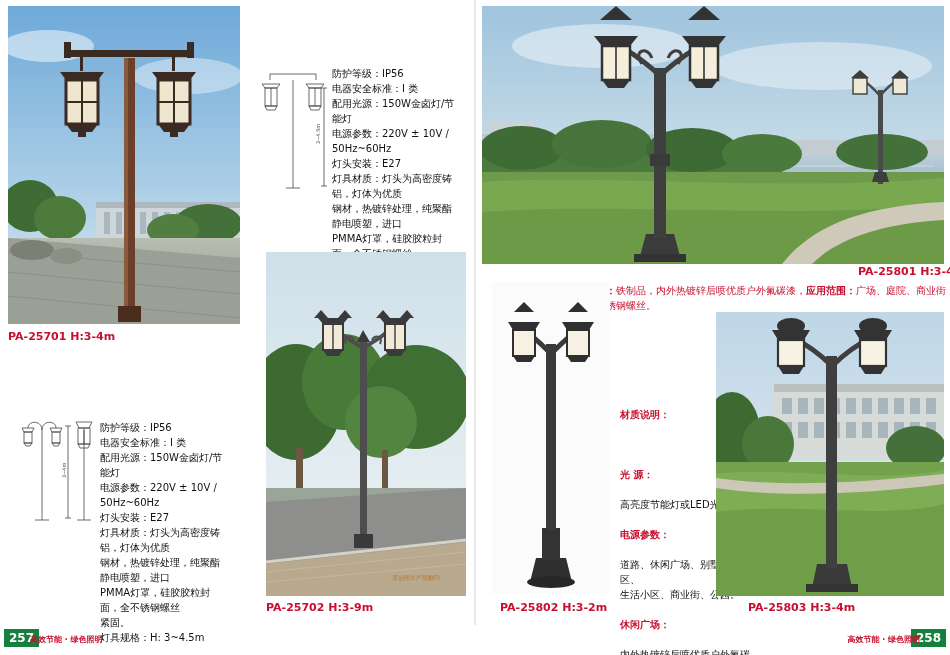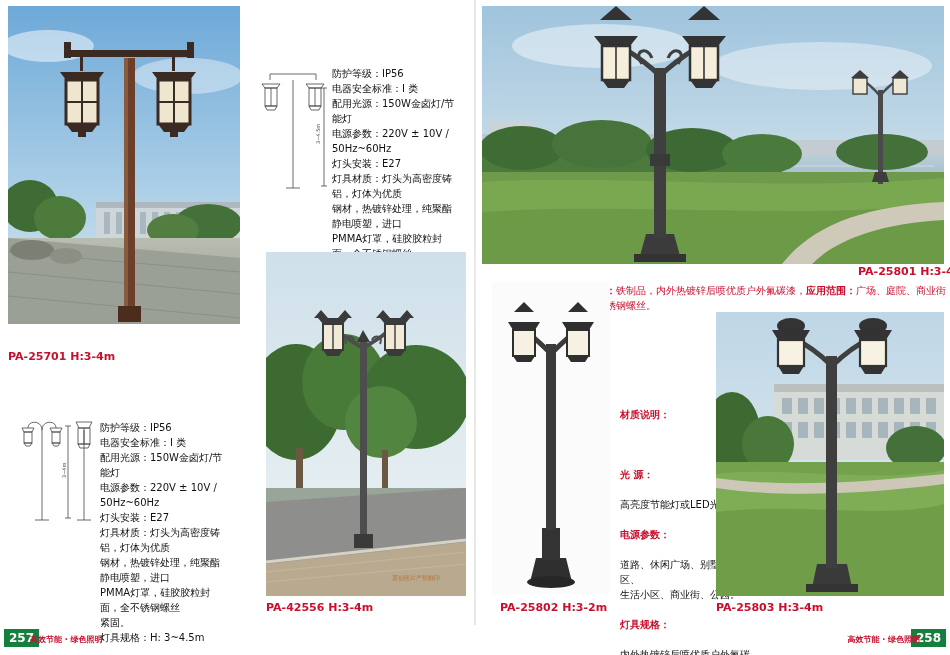--- a/index.html
+++ b/index.html
@@ -115,21 +115,21 @@
           <rect x="150" y="74" width="32" height="44" fill="#efe6cf"></rect>
           <rect x="150" y="74" width="32" height="44" fill="none" stroke="#3a2a22" stroke-width="3"></rect>
           <line x1="166" y1="74" x2="166" y2="118" stroke="#3a2a22" stroke-width="2"></line>
           <line x1="150" y1="96" x2="182" y2="96" stroke="#3a2a22" stroke-width="2"></line>
           <path d="M150 118 L182 118 L176 126 L156 126 Z" fill="#3a2a22"></path>
           <rect x="162" y="126" width="8" height="5" fill="#3a2a22"></rect>
         </g>
       </g>
     </svg>
   </div>
-  <div class="cap" style="left:8px;top:330px;margin-top:20px;">PA-25701  H:3-4m</div>
+  <div class="cap" style="left:8px;top:330px;">PA-25701  H:3-4m</div>
 
   <div class="draw" style="left:258px;top:52px;width:70px;height:140px;">
     <svg width="70" height="140" viewBox="0 0 70 140">
       <g stroke="#444" stroke-width="0.8" fill="none">
         <line x1="35" y1="28" x2="35" y2="136"></line>
         <line x1="28" y1="136" x2="42" y2="136"></line>
         <line x1="12" y1="22" x2="58" y2="22"></line>
         <line x1="12" y1="22" x2="12" y2="28"></line>
         <line x1="58" y1="22" x2="58" y2="28"></line>
 
@@ -258,21 +258,21 @@
           <path d="M119 98 L139 98 L135 104 L123 104 Z" fill="#3a3a3a"></path>
           <path d="M110 66 L117 58 L124 66" fill="#3a3a3a"></path>
           <path d="M134 66 L141 58 L148 66" fill="#3a3a3a"></path>
         </g>
 
         <path d="M91 90 L97 78 L104 90 Z" fill="#3a3a3a"></path>
       </g>
     </svg>
   </div>
   <div class="tinytxt" style="left:392px;top:574px;">原创照片严禁翻印</div>
-  <div class="cap" style="left:266px;top:601px;">PA-42556  H:3-4m</div>
+  <div class="cap" style="left:266px;top:601px;">PA-25702  H:3-9m</div>
 
   <div class="photo" style="left:482px;top:6px;width:462px;height:258px;">
     <svg width="462" height="258" viewBox="0 0 462 258">
       <defs>
         <linearGradient id="sky3" x1="0" y1="0" x2="0" y2="1">
           <stop offset="0%" stop-color="#9fc4dd"></stop>
           <stop offset="70%" stop-color="#cfe0ea"></stop>
           <stop offset="100%" stop-color="#e7eef1"></stop>
         </linearGradient>
         <linearGradient id="water3" x1="0" y1="0" x2="0" y2="1">
@@ -395,21 +395,21 @@
   <div class="cap" style="left:500px;top:601px;">PA-25802  H:3-2m</div>
 
   <div class="spec" style="left:620px;top:392px;width:140px;">
     <span class="hd">材质说明：</span><br>
     <br>
     <span class="hd">光  源：</span><br>
     <span style="white-space:pre-line">高亮度节能灯或LED光源。</span><br>
     <span class="hd">电源参数：</span><br>
     <span style="white-space:pre-line">道路、休闲广场、别墅、风景区、
 生活小区、商业街、公园。</span><br>
-    <span class="hd">灯具规格：</span><br>
+    <span class="hd">休闲广场：</span><br>
     <span style="white-space:pre-line">内外热镀锌后喷优质户外氟碳漆。
 安装时必须保证灯体安全接地。</span>
   </div>
 
   <div class="photo" style="left:716px;top:312px;width:228px;height:284px;">
     <svg width="228" height="284" viewBox="0 0 228 284">
       <defs>
         <linearGradient id="sky5" x1="0" y1="0" x2="0" y2="1">
           <stop offset="0%" stop-color="#bed6e6"></stop>
           <stop offset="100%" stop-color="#e6eef2"></stop>
@@ -470,21 +470,21 @@
         <g>
           <path d="M138 18 L176 18 L170 28 L144 28 Z" fill="#333"></path>
           <ellipse cx="157" cy="14" rx="14" ry="8" fill="#333"></ellipse>
           <rect x="144" y="28" width="26" height="26" fill="#f7f2e2"></rect>
           <rect x="144" y="28" width="26" height="26" fill="none" stroke="#333" stroke-width="2.2"></rect>
           <path d="M144 54 L170 54 L165 62 L149 62 Z" fill="#333"></path>
         </g>
       </g>
     </svg>
   </div>
-  <div class="cap" style="left:716px;top:601px;">PA-25803  H:3-4m</div>
+  <div class="cap" style="left:748px;top:601px;">PA-25803  H:3-4m</div>
 
   <div class="footer">
     <div class="pgnum" style="left:4px;">257</div>
     <div class="pgtxt" style="left:30px;">高效节能 · 绿色照明</div>
     <div class="pgnum" style="right:4px;margin-top:44px;">258</div>
     <div class="pgtxt" style="right:30px;">高效节能 · 绿色照明</div>
   </div>
 
 </div>
 

